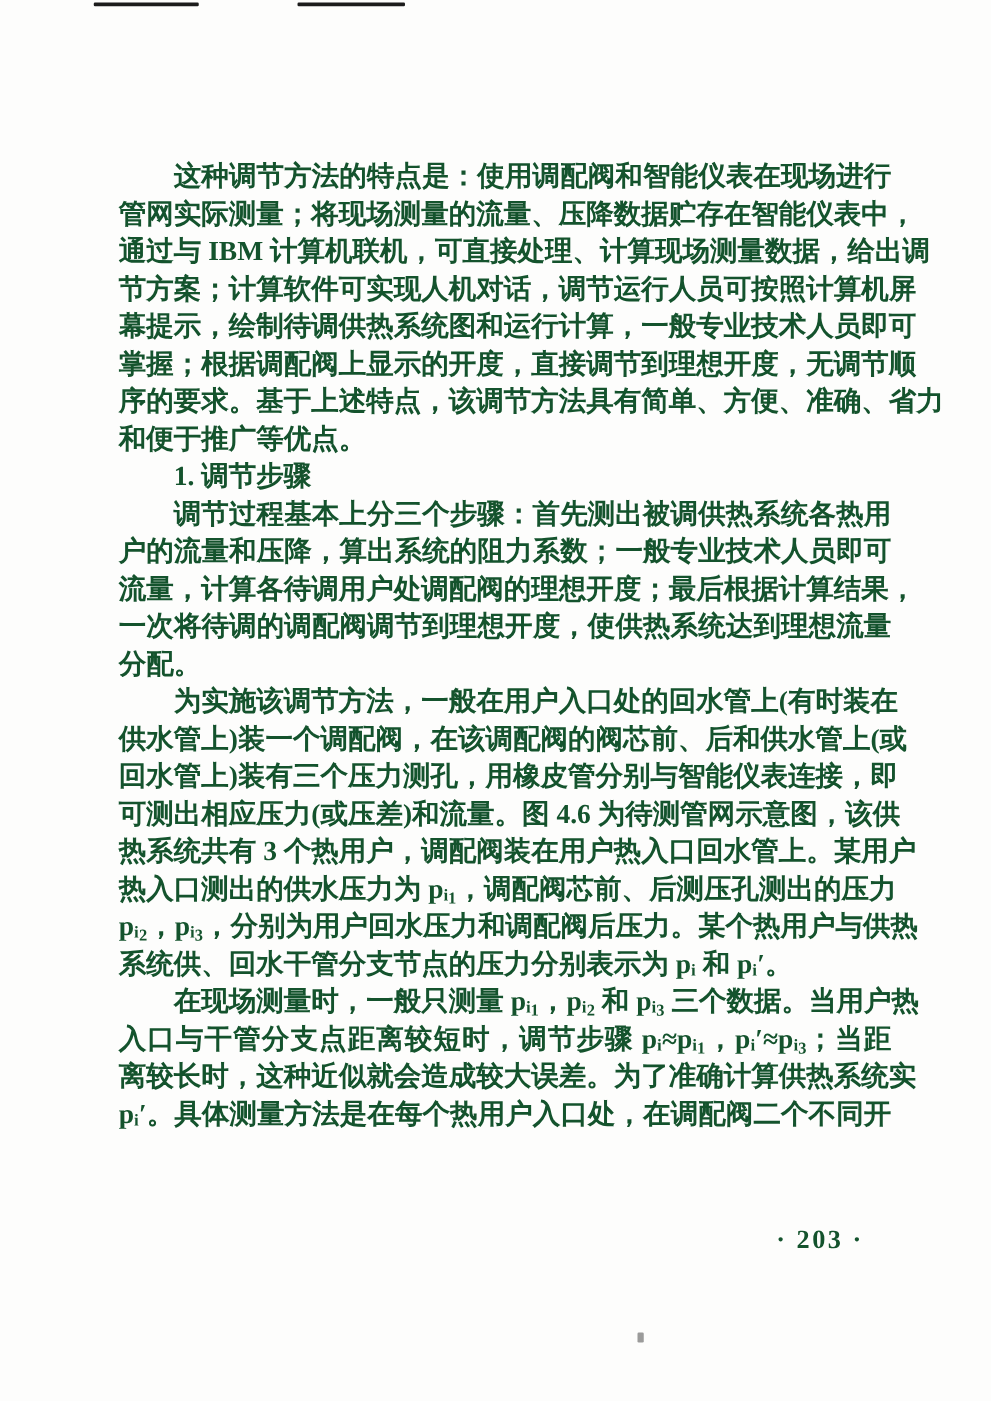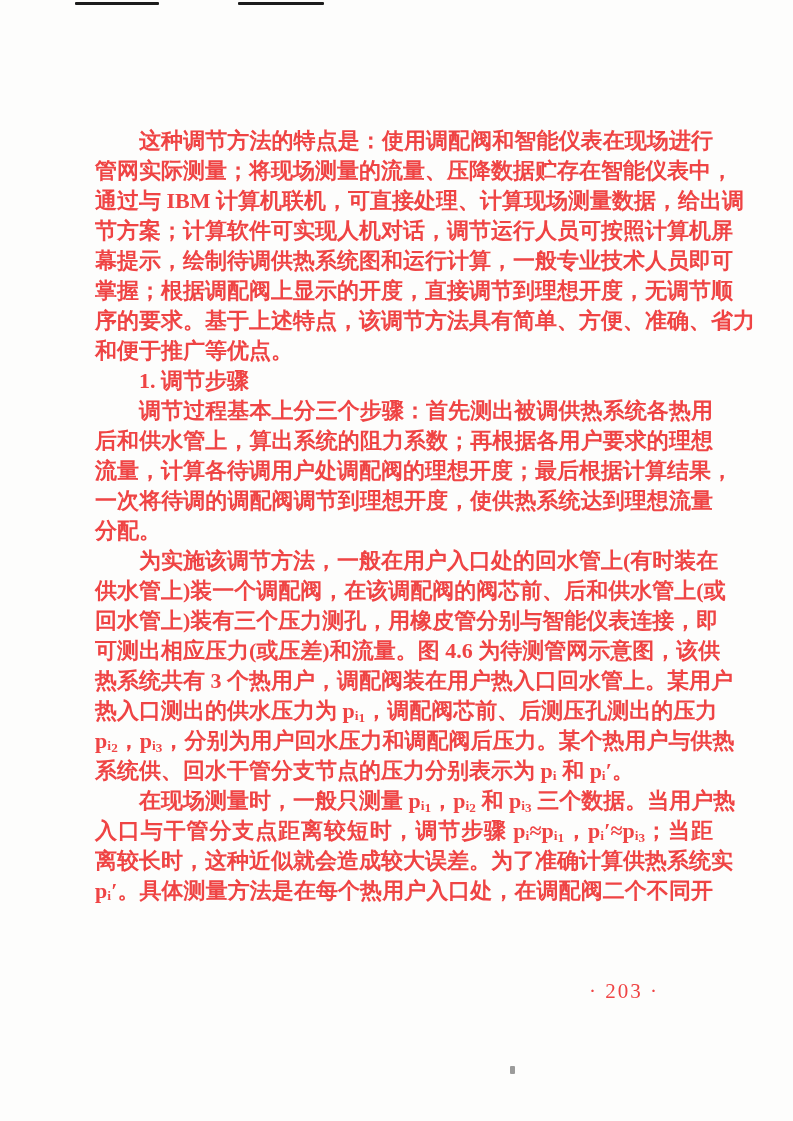--- a/index.html
+++ b/index.html
@@ -7,21 +7,21 @@
     padding: 0;
     background: #ffffff;
   }
   .page {
     position: relative;
     width: 793px;
     height: 1121px;
     background: #fdfdfc;
     overflow: hidden;
     font-family: "Liberation Serif", "DejaVu Serif", serif;
-    color: #ef4444;
+    color: #14532d;
   }
   
   .scan-mark {
     position: absolute;
     top: 2px;
     height: 3px;
     background: #1c1c1c;
     border-radius: 1px;
   }
   .mark-a { left: 75px;  width: 84px; }
@@ -56,27 +56,27 @@
   }
   .line.first { text-indent: 44px; }
   .line.short,
   .line.heading {
     text-align: right;
     text-align-last: left;
   }
   .line.heading { text-indent: 44px; }
   .page-number {
     position: absolute;
-    left: 568px;
+    left: 600px;
     top: 977px;
     width: 112px;
     height: 28px;
     line-height: 28px;
     font-size: 21px;
-    font-weight: 400;
+    font-weight: 700;
     text-align: center;
     letter-spacing: 2px;
   }
 </style>
 </head>
 <body>
 
 <div class="page">
 
   <div class="scan-mark mark-a"></div>
@@ -92,21 +92,21 @@
       <div class="line">幕提示，绘制待调供热系统图和运行计算，一般专业技术人员即可</div>
       <div class="line">掌握；根据调配阀上显示的开度，直接调节到理想开度，无调节顺</div>
       <div class="line">序的要求。基于上述特点，该调节方法具有简单、方便、准确、省力</div>
       <div class="line short">和便于推广等优点。</div>
     </section>
 
     <div class="line heading">1. 调节步骤</div>
 
     <section>
       <div class="line first">调节过程基本上分三个步骤：首先测出被调供热系统各热用</div>
-      <div class="line">后和供水管上，算出系统的阻力系数；再根据各用户要求的理想</div>
+      <div class="line">户的流量和压降，算出系统的阻力系数；一般专业技术人员即可</div>
       <div class="line">流量，计算各待调用户处调配阀的理想开度；最后根据计算结果，</div>
       <div class="line">一次将待调的调配阀调节到理想开度，使供热系统达到理想流量</div>
       <div class="line short">分配。</div>
     </section>
 
 
     <section>
       <div class="line first">为实施该调节方法，一般在用户入口处的回水管上(有时装在</div>
       <div class="line">供水管上)装一个调配阀，在该调配阀的阀芯前、后和供水管上(或</div>
       <div class="line">回水管上)装有三个压力测孔，用橡皮管分别与智能仪表连接，即</div>

